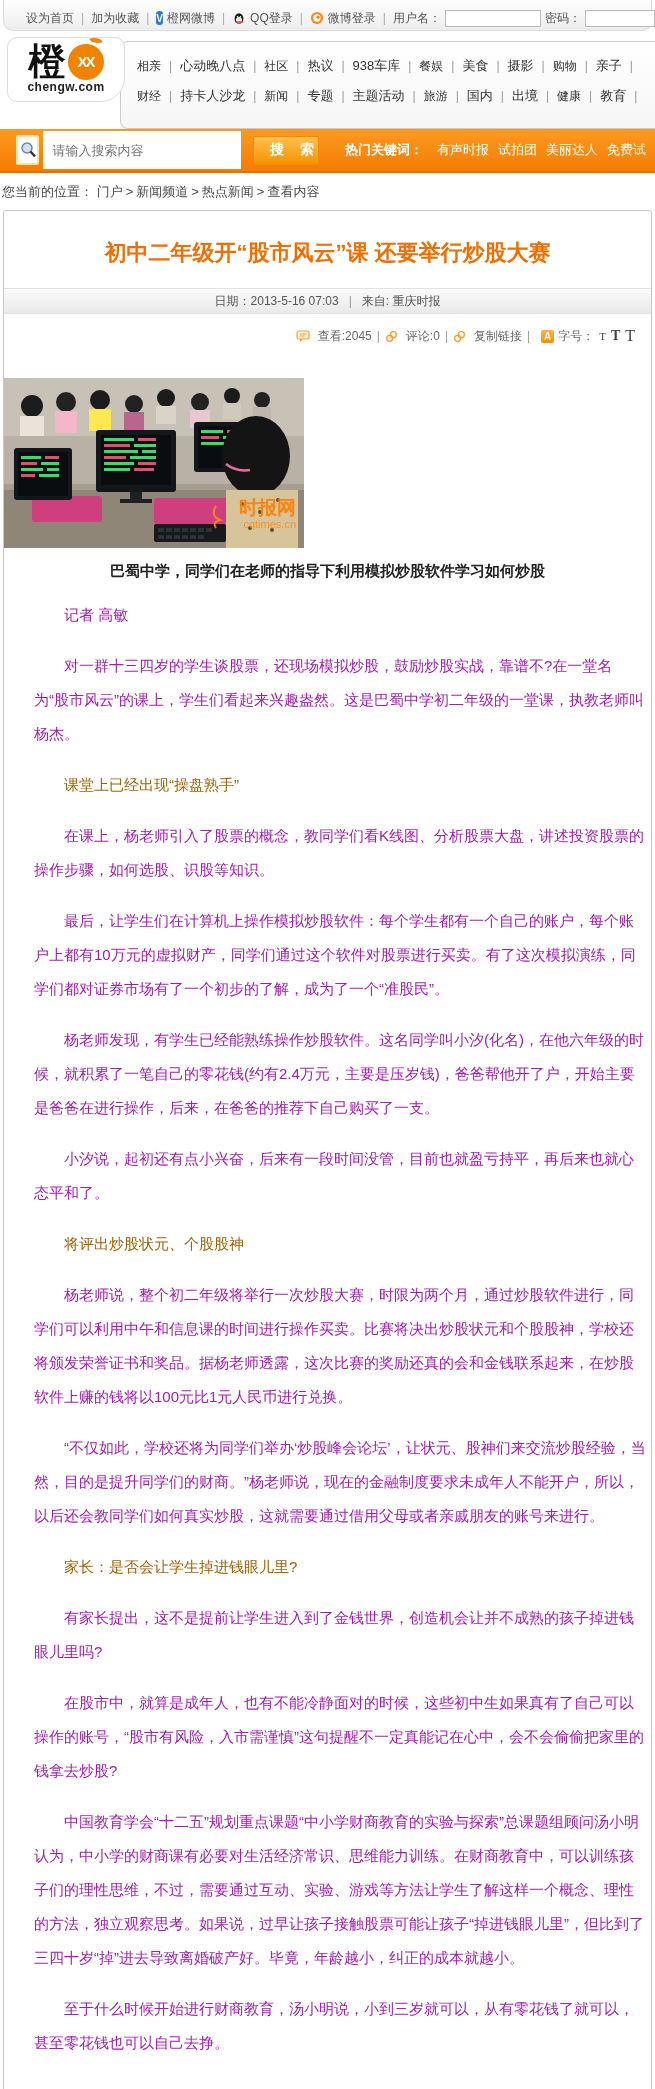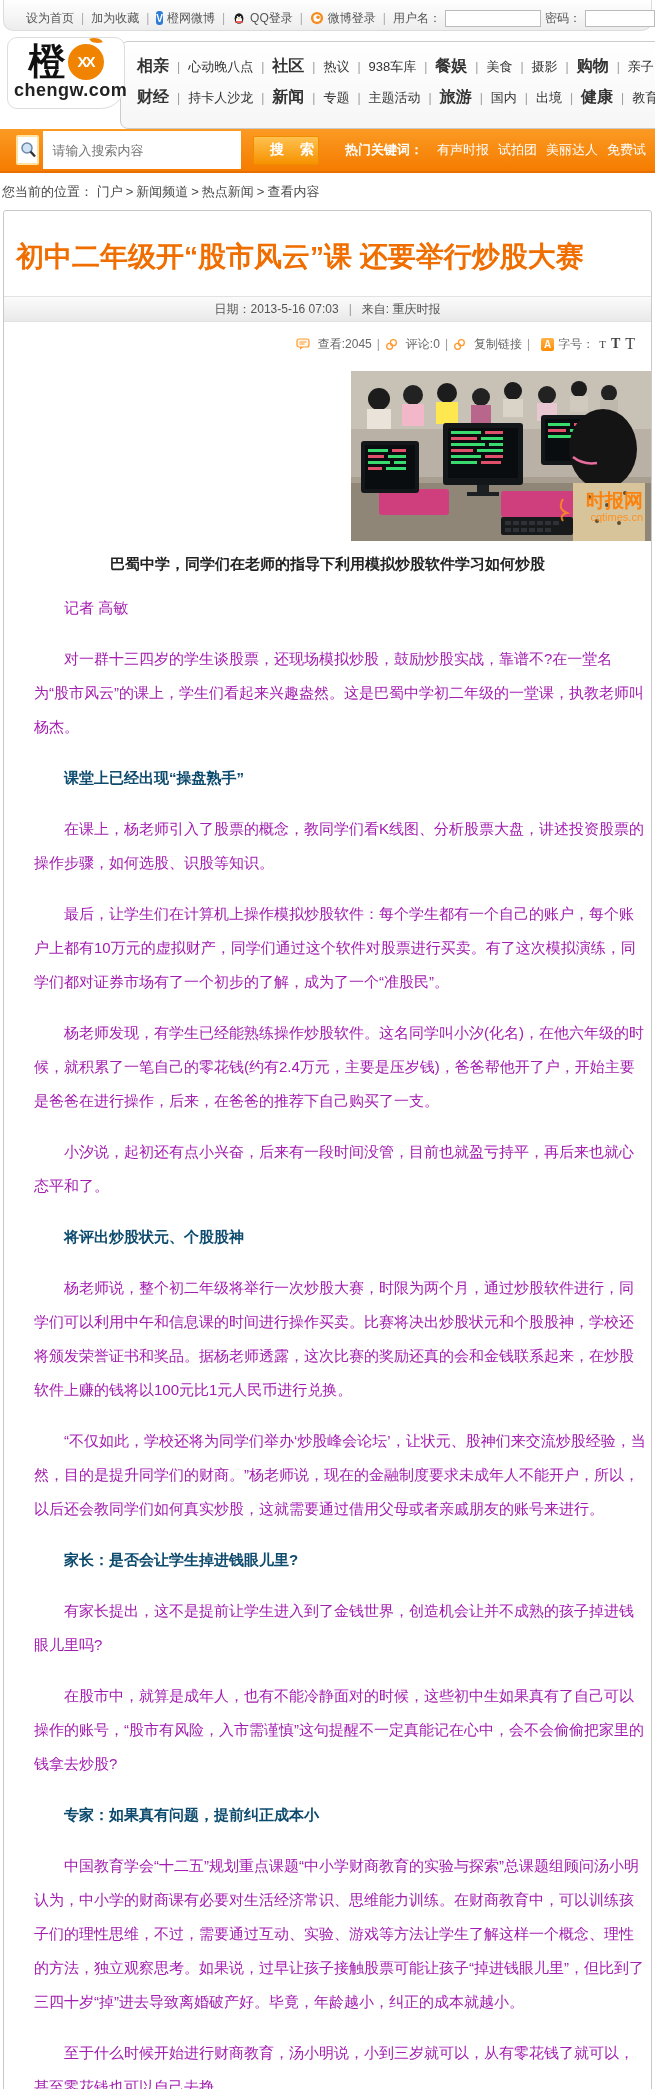--- a/index.html
+++ b/index.html
@@ -25,26 +25,26 @@
   .brand-row { position:relative; height:88px; margin-top:10px; }
   .logo { position:absolute; left:7px; top:-4px; z-index:2; width:118px; background:#fff;
     border:1px solid #ddd; border-radius:10px 10px 24px 10px; padding:5px 6px 7px; text-align:center; cursor:pointer; }
   .logo-top { display:flex; align-items:center; justify-content:center; gap:2px; }
   .logo-char { font-size:37px; font-weight:bold; color:#111; line-height:1; }
   .logo-circle { position:relative; width:36px; height:36px; background:#f08300; border-radius:50%;
     color:#fff; font-weight:bold; font-size:15px; display:flex; align-items:center; justify-content:center; letter-spacing:-2px; }
   .logo-circle::before { content:"XX"; }
   .logo-leaf { position:absolute; top:-7px; right:2px; width:12px; height:7px; background:#f08300;
     border-radius:0 100% 0 100%; transform:rotate(-15deg); }
-  .logo-domain { font-size:18px; font-weight:bold; color:#222; letter-spacing:.5px; }
+  .logo-domain { font-size:12px; font-weight:bold; color:#222; letter-spacing:.5px; }
   .nav-box { margin-left:120px; margin-right:-45px; height:100%; background:linear-gradient(#ffffff,#f6f6f6);
     border:1px solid #ccc; border-radius:8px; padding:9px 0 0 16px; }
   .nav-row { font-size:13px; color:#333; line-height:30px; white-space:nowrap; }
   .nav-item { color:#333; text-decoration:none; cursor:pointer; }
-  .nav-item.cat { font-weight:bold; font-size:16px; }
+  .nav-item.cat { font-weight:normal; font-size:12px; }
   .nav-item::after { content:"|"; color:#999; font-weight:normal; font-size:12px; margin:0 8px; }
 
   
   .search-bar { height:44px; background:linear-gradient(#fb9a23,#f57c00); border-bottom:2px solid #e96f00;
     display:flex; align-items:center; padding-left:16px; white-space:nowrap; }
   .mag-box { width:30px; height:30px; background:#fff; border:2px solid #ffe1a0; border-radius:2px;
     display:flex; align-items:center; justify-content:center; margin-right:4px; cursor:pointer; }
   .search-input { width:258px; height:38px; border:1px solid #fff; font-size:13px; padding:0 8px; color:#666; }
   .search-btn { width:66px; height:29px; margin-left:12px; background:linear-gradient(#ffc14f,#f79200);
     border:1px solid #ef8d00; border-radius:2px; color:#fff; font-weight:bold; font-size:14px; letter-spacing:6px;
@@ -53,39 +53,39 @@
   .hot-kw { color:#fff; font-size:13px; text-decoration:none; margin-right:9px; cursor:pointer; }
 
   
   .breadcrumb { font-size:13px; color:#4a4a4a; padding:10px 12px 9px 2px; }
   .bc-item { color:#4a4a4a; text-decoration:none; cursor:pointer; }
   .bc-item::after { content:">"; margin:0 3px; color:#4a4a4a; }
   .bc-item.last::after { content:""; }
 
   
   .content-box { margin:0 3px 0 3px; border:1px solid #c9c9c9; border-radius:3px; background:#fff; padding-bottom:14px; }
-  .article-title { text-align:left; color:#f06e00; font-size:28px; font-weight:bold; padding:27px 12px 20px; }
+  .article-title { text-align:center; color:#f06e00; font-size:22px; font-weight:bold; padding:27px 12px 20px; }
   .date-bar { height:26px; background:linear-gradient(#fbfbfb,#e9e9e9); border-top:1px solid #e2e2e2;
     border-bottom:1px solid #e2e2e2; display:flex; align-items:center; justify-content:center;
     font-size:12px; color:#555; }
   .db-sep { margin:0 10px; color:#999; }
   .stats { display:flex; align-items:center; justify-content:flex-end; padding:13px 16px 2px; font-size:12px; color:#666; }
   .stats .st-sep { margin:0 5px; color:#999; }
   .stats .lbl { margin-left:4px; }
   .abox { width:13px; height:13px; background:linear-gradient(#ffb347,#ff8b00); border-radius:2px; color:#fff;
     font-size:10px; font-weight:bold; display:inline-flex; align-items:center; justify-content:center; margin:0 4px 0 6px; }
   .abox::before { content:"A"; }
   .tsz { font-family:"Liberation Serif","DejaVu Serif",serif; color:#444; margin-left:5px; cursor:pointer; }
   .t1 { font-size:11px; } .t2 { font-size:14px; font-weight:bold; } .t3 { font-size:16px; }
 
-  .photo-wrap { text-align:right; margin-top:16px; }
+  .photo-wrap { text-align:left; margin-top:31px; }
   .caption { text-align:center; font-size:15px; font-weight:bold; color:#222; margin:10px 20px 0; }
 
   .para, .sect { font-size:15px; line-height:34px; color:#a21caf; margin:17px 5px 17px 30px; text-indent:2em; }
-  .sect { font-weight:bold; color:#0c4a6e; }
+  .sect { font-weight:normal; color:#a16207; }
 </style>
 </head>
 <body>
 
 <div class="page">
 
   <div class="topbar">
     <a class="tb-link">设为首页</a>
     <span class="tb-sep">|</span>
     <a class="tb-link">加为收藏</a>
@@ -314,19 +314,18 @@
     <p class="para">在课上，杨老师引入了股票的概念，教同学们看K线图、分析股票大盘，讲述投资股票的操作步骤，如何选股、识股等知识。</p>
     <p class="para">最后，让学生们在计算机上操作模拟炒股软件：每个学生都有一个自己的账户，每个账户上都有10万元的虚拟财产，同学们通过这个软件对股票进行买卖。有了这次模拟演练，同学们都对证券市场有了一个初步的了解，成为了一个“准股民”。</p>
     <p class="para">杨老师发现，有学生已经能熟练操作炒股软件。这名同学叫小汐(化名)，在他六年级的时候，就积累了一笔自己的零花钱(约有2.4万元，主要是压岁钱)，爸爸帮他开了户，开始主要是爸爸在进行操作，后来，在爸爸的推荐下自己购买了一支。</p>
     <p class="para">小汐说，起初还有点小兴奋，后来有一段时间没管，目前也就盈亏持平，再后来也就心态平和了。</p>
     <p class="sect">将评出炒股状元、个股股神</p>
     <p class="para">杨老师说，整个初二年级将举行一次炒股大赛，时限为两个月，通过炒股软件进行，同学们可以利用中午和信息课的时间进行操作买卖。比赛将决出炒股状元和个股股神，学校还将颁发荣誉证书和奖品。据杨老师透露，这次比赛的奖励还真的会和金钱联系起来，在炒股软件上赚的钱将以100元比1元人民币进行兑换。</p>
     <p class="para">“不仅如此，学校还将为同学们举办‘炒股峰会论坛’，让状元、股神们来交流炒股经验，当然，目的是提升同学们的财商。”杨老师说，现在的金融制度要求未成年人不能开户，所以，以后还会教同学们如何真实炒股，这就需要通过借用父母或者亲戚朋友的账号来进行。</p>
     <p class="sect">家长：是否会让学生掉进钱眼儿里?</p>
     <p class="para">有家长提出，这不是提前让学生进入到了金钱世界，创造机会让并不成熟的孩子掉进钱眼儿里吗?</p>
     <p class="para">在股市中，就算是成年人，也有不能冷静面对的时候，这些初中生如果真有了自己可以操作的账号，“股市有风险，入市需谨慎”这句提醒不一定真能记在心中，会不会偷偷把家里的钱拿去炒股?</p>
-    <p class="sect">专家：如果真有问题，提前纠正成本小</p>
     <p class="para">中国教育学会“十二五”规划重点课题“中小学财商教育的实验与探索”总课题组顾问汤小明认为，中小学的财商课有必要对生活经济常识、思维能力训练。在财商教育中，可以训练孩子们的理性思维，不过，需要通过互动、实验、游戏等方法让学生了解这样一个概念、理性的方法，独立观察思考。如果说，过早让孩子接触股票可能让孩子“掉进钱眼儿里”，但比到了三四十岁“掉”进去导致离婚破产好。毕竟，年龄越小，纠正的成本就越小。</p>
     <p class="para">至于什么时候开始进行财商教育，汤小明说，小到三岁就可以，从有零花钱了就可以，甚至零花钱也可以自己去挣。</p>
 
   </div>
 
 </div>
 
 </body></html>

